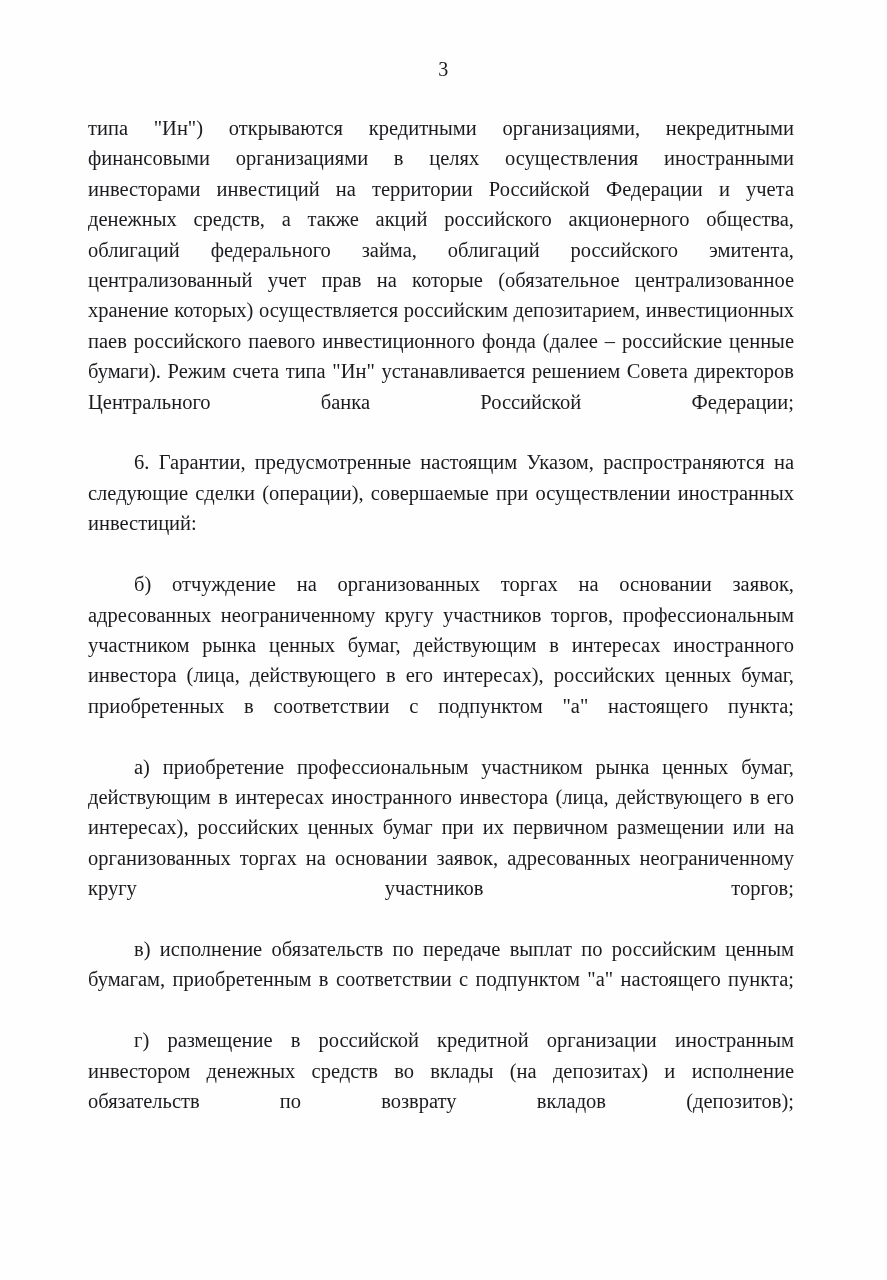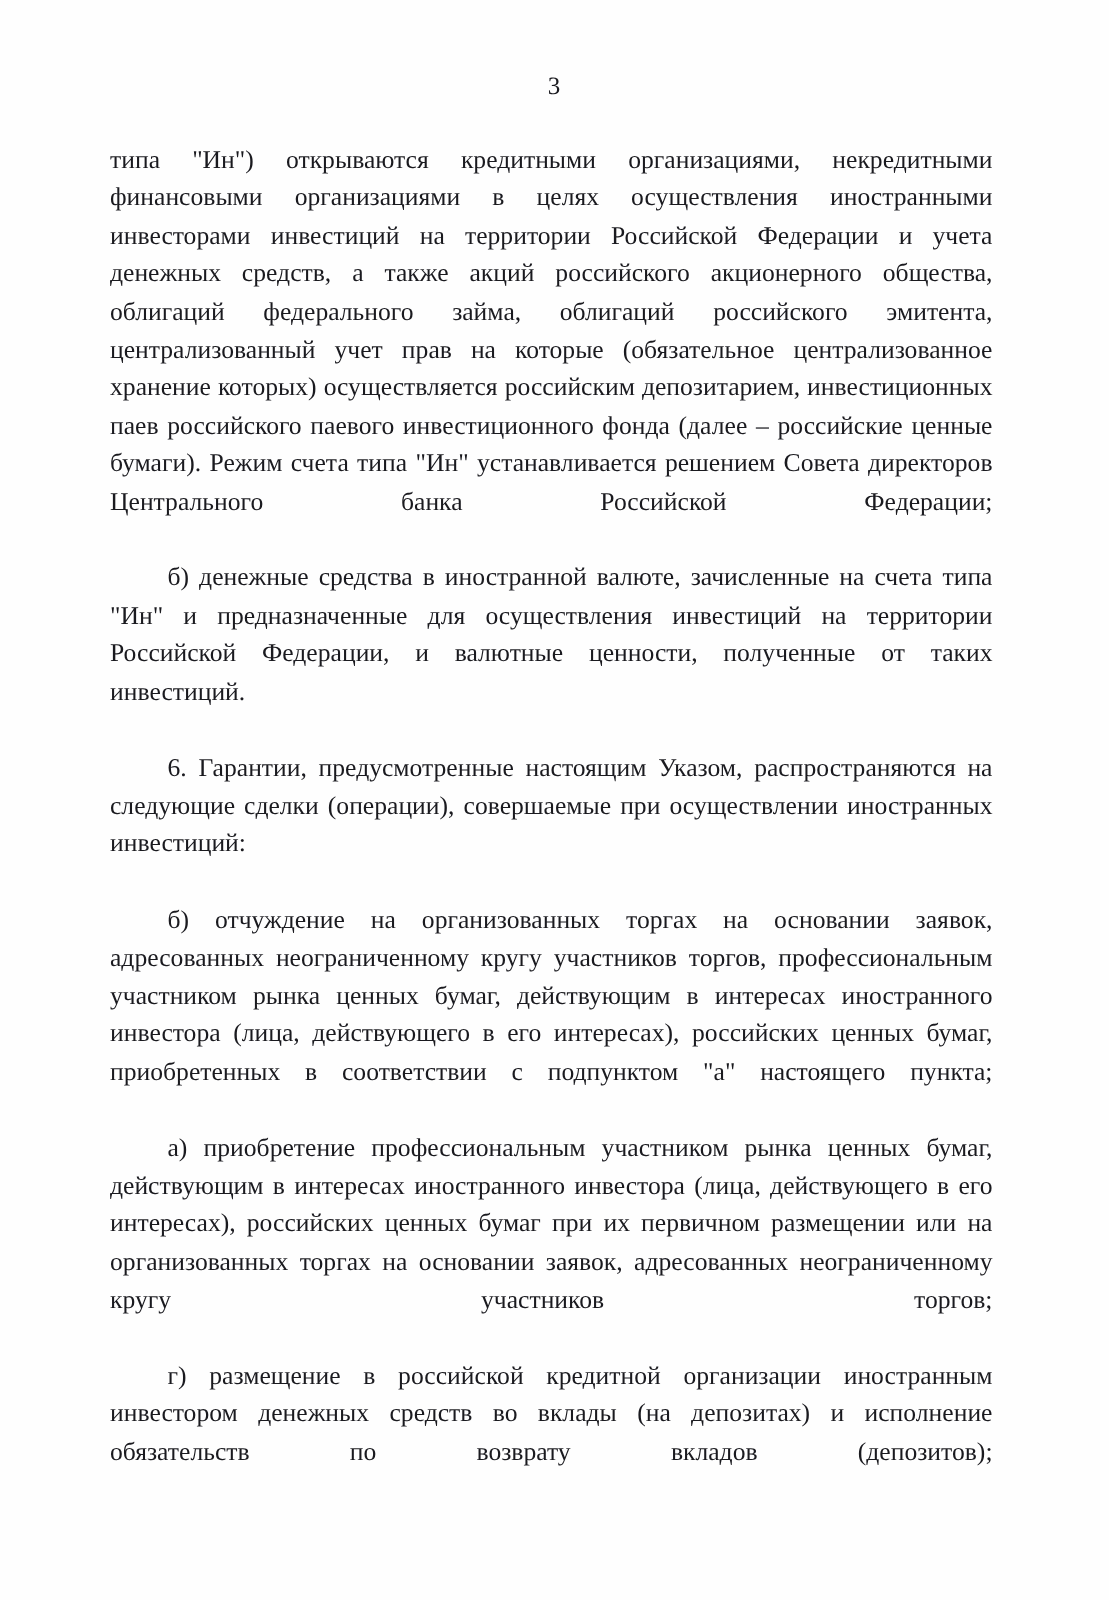--- a/index.html
+++ b/index.html
@@ -55,20 +55,20 @@
 </style>
 </head>
 <body>
 
 <div class="page">
 
   <div class="page-number">3</div>
 
   <div class="body-text">
     <p class="para no-indent">типа "Ин") открываются кредитными организациями, некредитными финансовыми организациями в целях осуществления иностранными инвесторами инвестиций на территории Российской Федерации и учета денежных средств, а также акций российского акционерного общества, облигаций федерального займа, облигаций российского эмитента, централизованный учет прав на которые (обязательное централизованное хранение которых) осуществляется российским депозитарием, инвестиционных паев российского паевого инвестиционного фонда (далее – российские ценные бумаги). Режим счета типа "Ин" устанавливается решением Совета директоров Центрального банка Российской Федерации;</p>
-    <p class="para">б) денежные средства в иностранной валюте, зачисленные на счета типа "Ин" и предназначенные для осуществления инвестиций на территории Российской Федерации, и валютные ценности, полученные от таких инвестиций.</p>
     <p class="para">6. Гарантии, предусмотренные настоящим Указом, распространяются на следующие сделки (операции), совершаемые при осуществлении иностранных инвестиций:</p>
     <p class="para">б) отчуждение на организованных торгах на основании заявок, адресованных неограниченному кругу участников торгов, профессиональным участником рынка ценных бумаг, действующим в интересах иностранного инвестора (лица, действующего в его интересах), российских ценных бумаг, приобретенных в соответствии с подпунктом "а" настоящего пункта;</p>
     <p class="para">а) приобретение профессиональным участником рынка ценных бумаг, действующим в интересах иностранного инвестора (лица, действующего в его интересах), российских ценных бумаг при их первичном размещении или на организованных торгах на основании заявок, адресованных неограниченному кругу участников торгов;</p>
+    <p class="para">в) исполнение обязательств по передаче выплат по российским ценным бумагам, приобретенным в соответствии с подпунктом "а" настоящего пункта;</p>
     <p class="para">г) размещение в российской кредитной организации иностранным инвестором денежных средств во вклады (на депозитах) и исполнение обязательств по возврату вкладов (депозитов);</p>
   </div>
 
 </div>
 
 </body></html>

